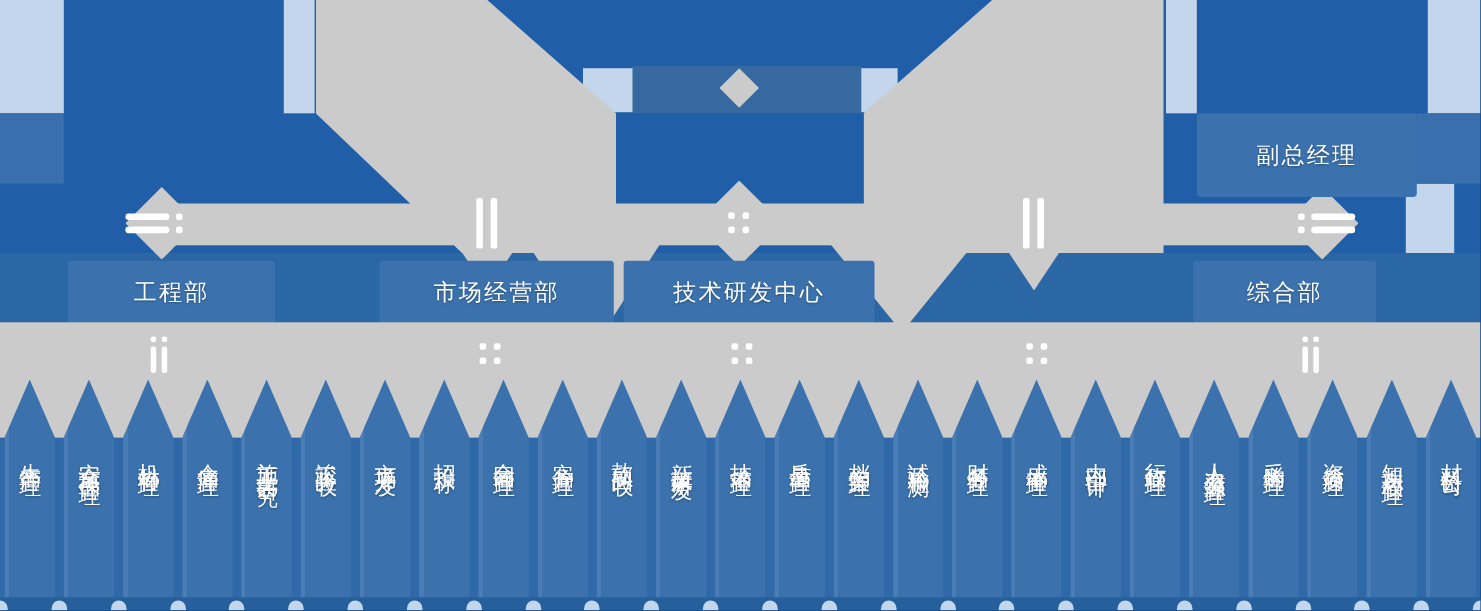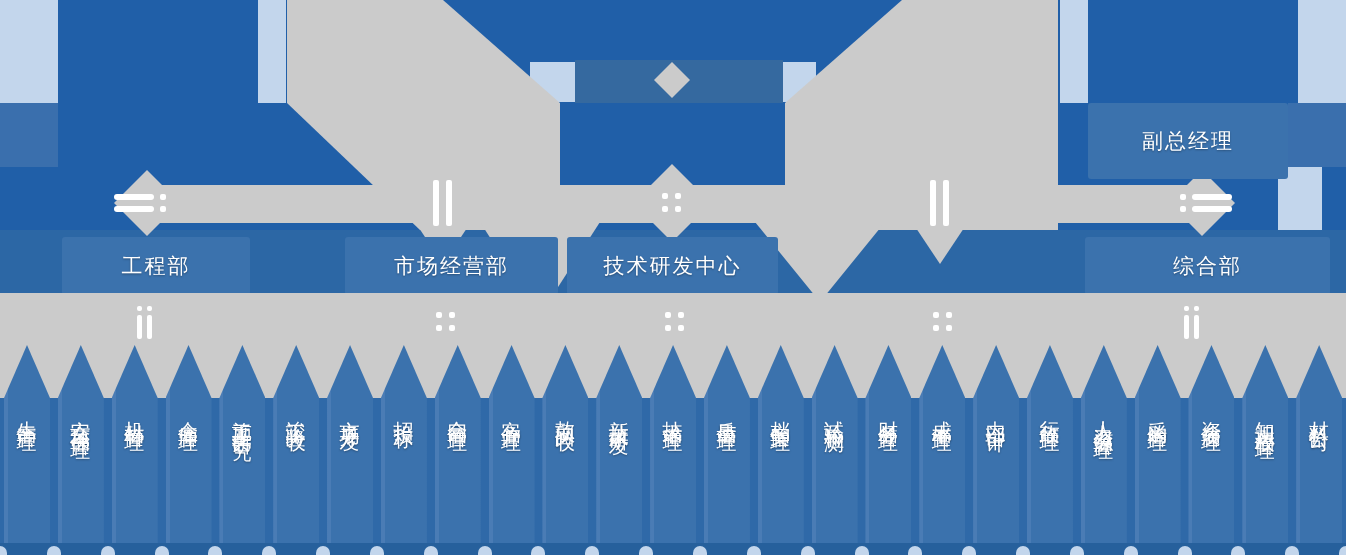--- a/index.html
+++ b/index.html
@@ -79,24 +79,24 @@
   <div class="box" style="left:1088px;top:103px;width:200px;height:76px">
     <span>副总经理</span>
   </div>
 
   <div class="box" style="left:62px;top:237px;width:188px;height:58px">
     <span>工程部</span>
   </div>
   <div class="box" style="left:345px;top:237px;width:213px;height:58px">
     <span>市场经营部</span>
   </div>
-  <div class="box" style="left:567px;top:237px;width:211px;height:58px">
+  <div class="box" style="left:567px;top:237px;width:228px;height:58px">
     <span>技术研发中心</span>
   </div>
-  <div class="box" style="left:1085px;top:237px;width:245px;height:58px">
+  <div class="box" style="left:1085px;top:237px;width:166px;height:58px">
     <span>综合部</span>
   </div>
 
   <div class="abs gray" style="left:0;top:293px;width:1346px;height:105px"></div>
 
   <div class="abs" style="left:0;top:398px;width:1346px;height:157px;background:var(--gap_blue,#2f69a8)"></div>
   <div id="columns">
       <div class="col" style="left: 4px; width: 46px;">
         <span class="col-label">生产管理</span>
       </div>

